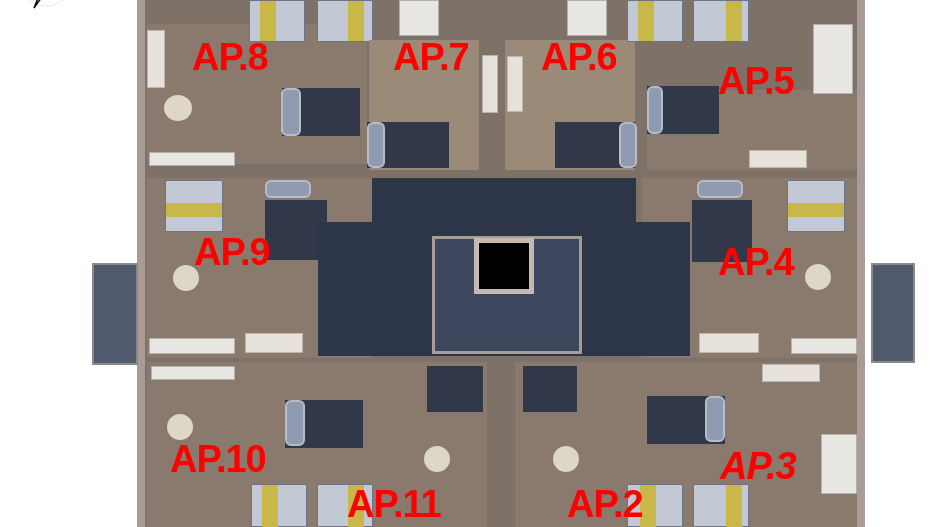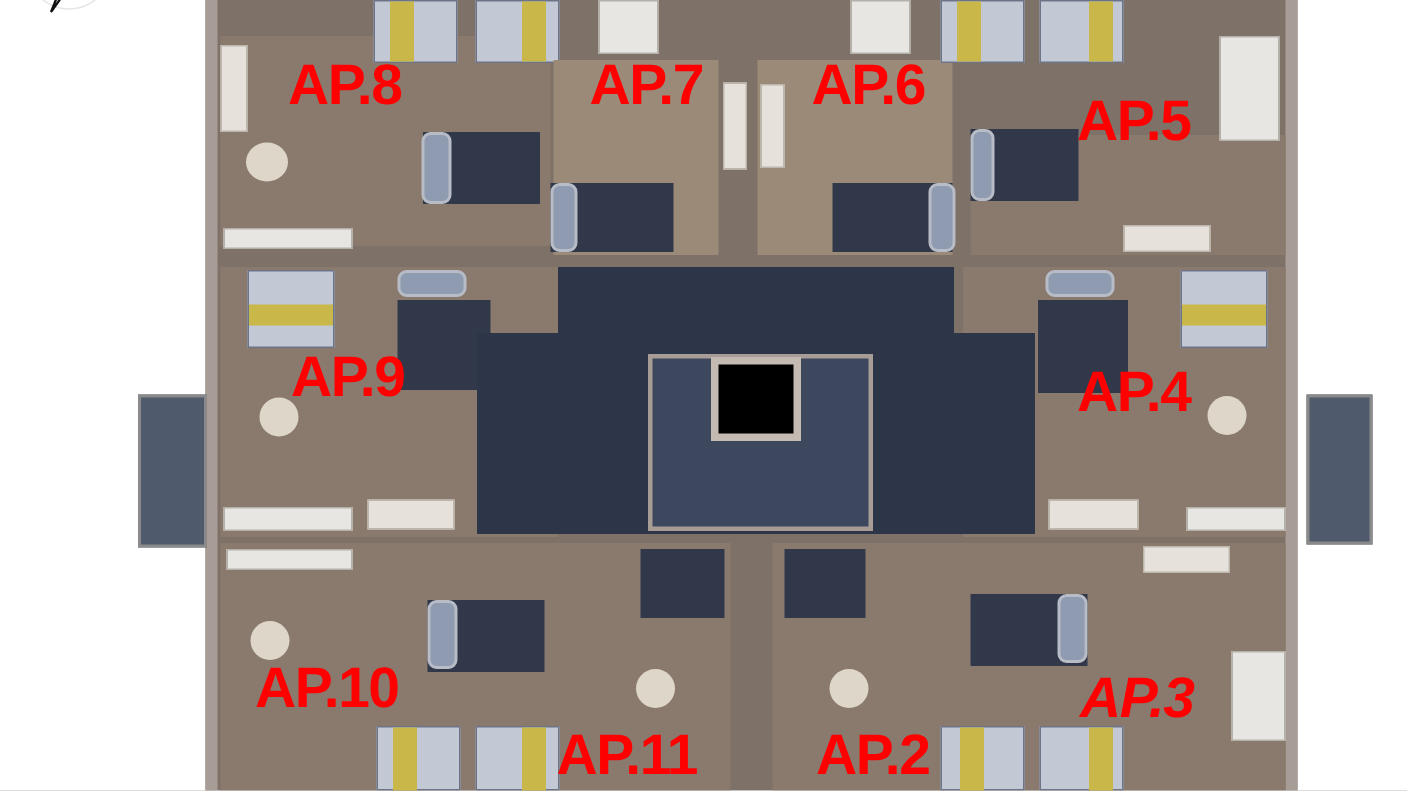--- a/index.html
+++ b/index.html
@@ -130,15 +130,15 @@
 <div class="balcony" style="left:92px;top:263px;width:46px;height:102px;"></div>
 <div class="balcony" style="left:871px;top:263px;width:44px;height:100px;"></div>
 
 <div class="label" style="left:192px;top:38px;">AP.8</div>
 <div class="label" style="left:365px;top:38px;margin-left:28px;">AP.7</div>
 <div class="label" style="left:541px;top:38px;">AP.6</div>
 <div class="label" style="left:718px;top:62px;">AP.5</div>
 <div class="label" style="left:194px;top:233px;">AP.9</div>
 <div class="label" style="left:718px;top:243px;">AP.4</div>
 <div class="label" style="left:170px;top:440px;">AP.10</div>
-<div class="label" style="left:347px;top:485px;margin-left:24px;">AP.11</div>
-<div class="label" style="left:544px;top:485px;">AP.2</div>
+<div class="label" style="left:347px;top:485px;">AP.11</div>
+<div class="label" style="left:567px;top:485px;">AP.2</div>
 <div class="label" style="left:720px;top:447px;font-style:italic;">AP.3</div>
 
 </body></html>

